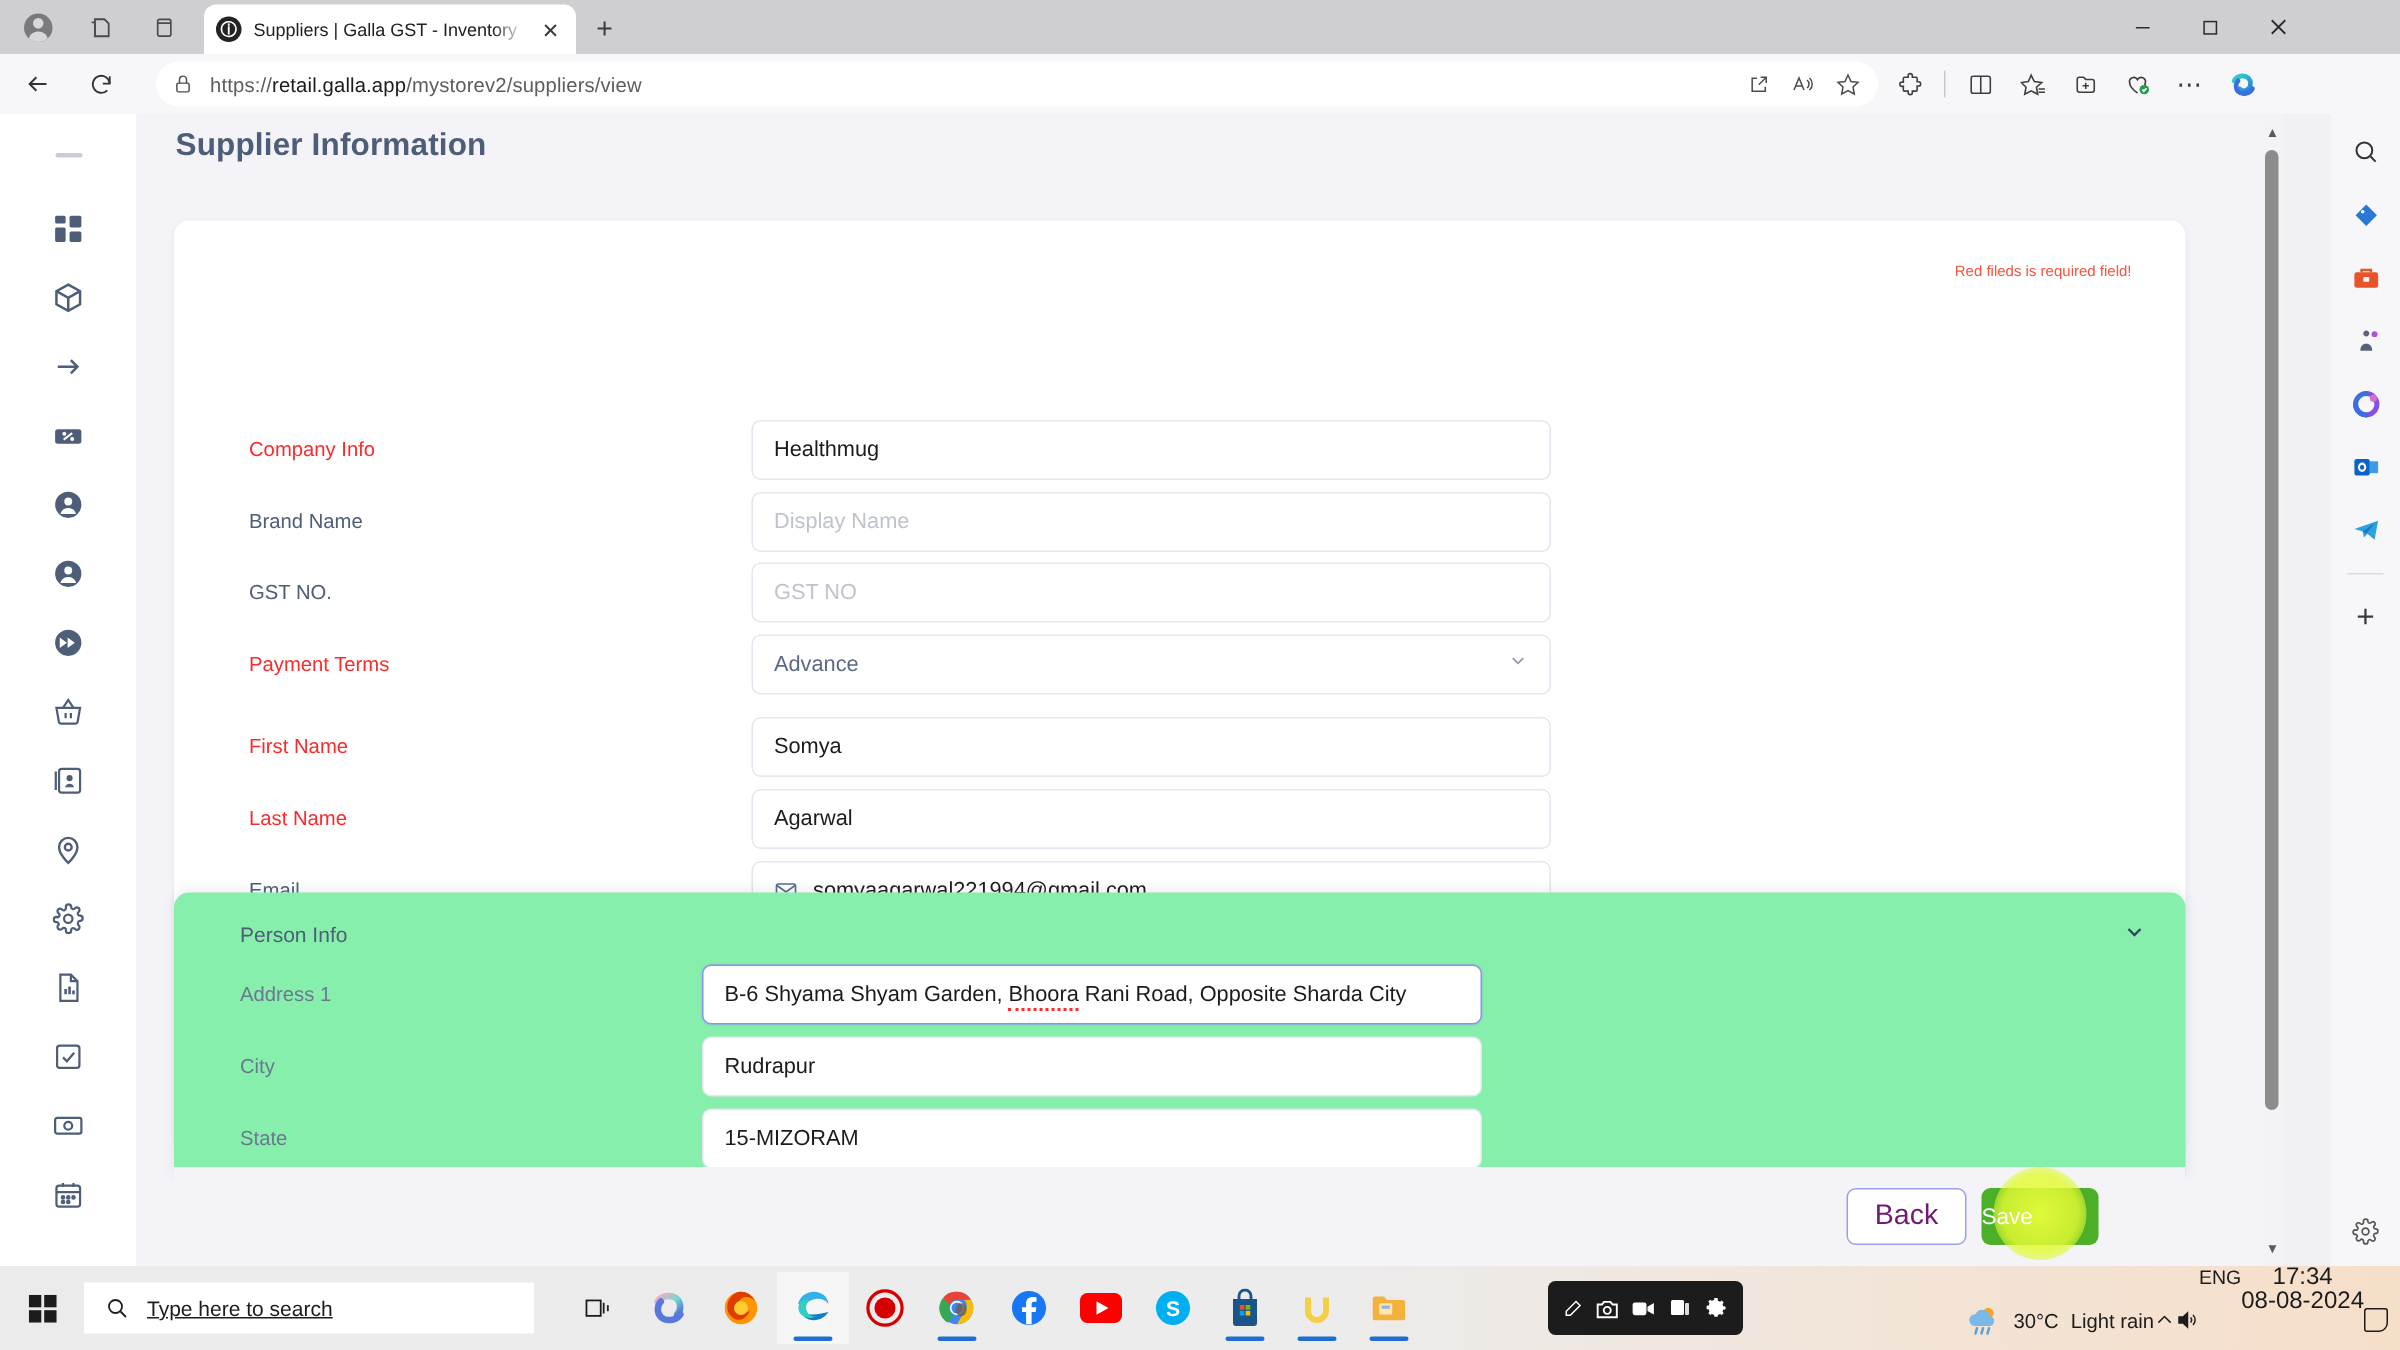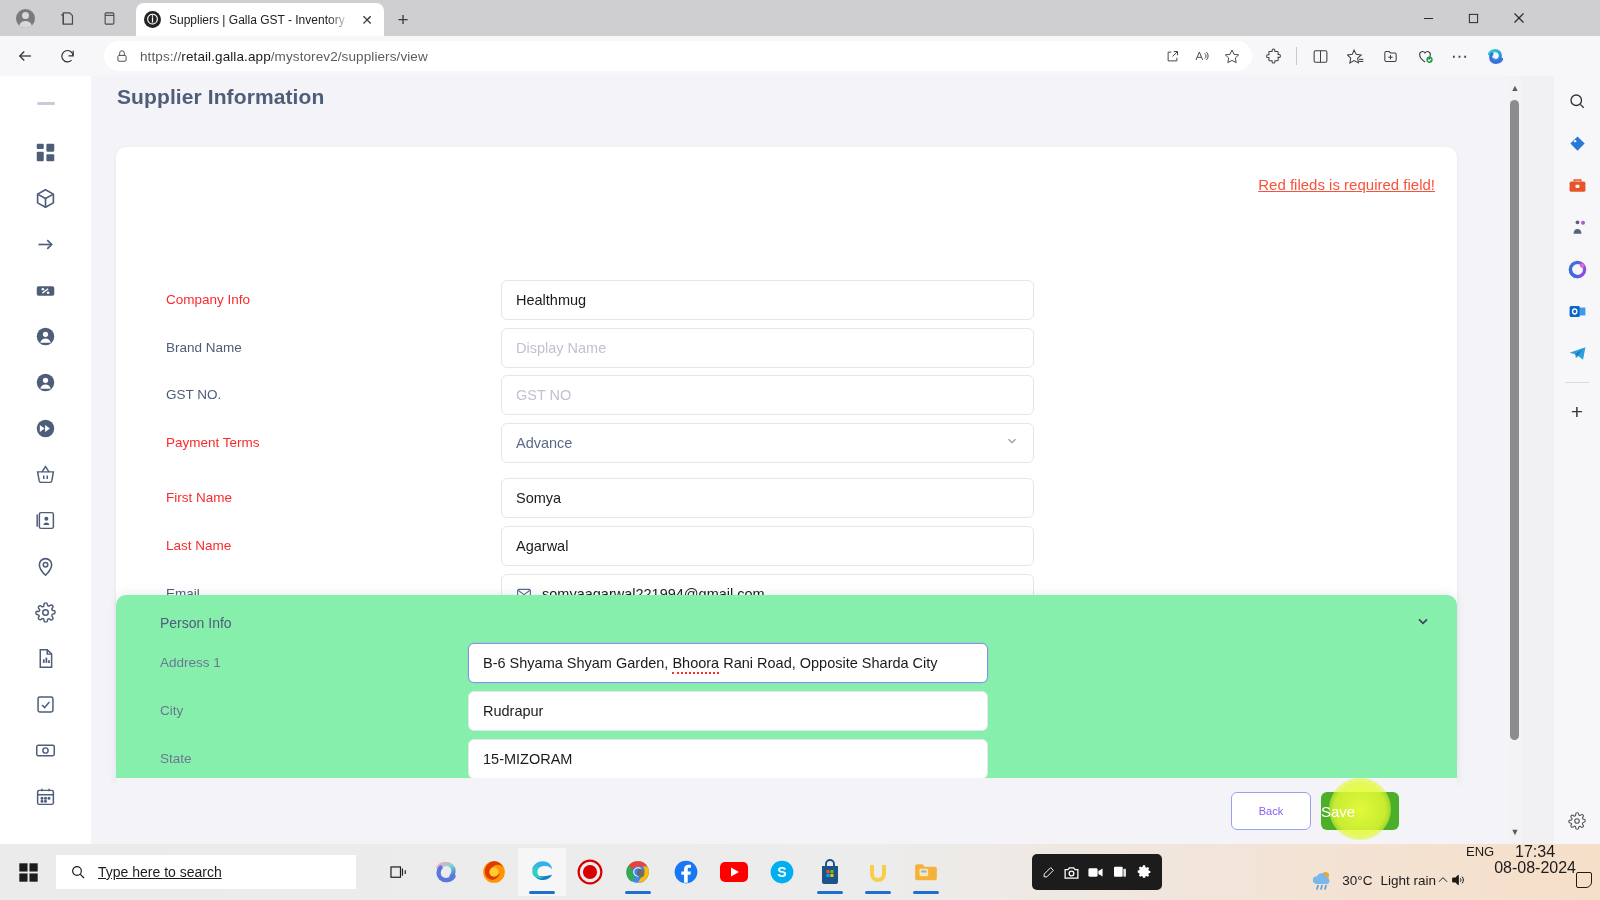--- a/index.html
+++ b/index.html
@@ -124,22 +124,22 @@
   }
   .page-title {
     position: absolute; left: 26px; top: 9px;
     font-size: 21px; font-weight: bold; color: #4e5d78; letter-spacing: .1px;
   }
   .card {
     position: absolute; left: 25px; top: 71px; width: 1341px; height: 620px;
     background: #fff; border-radius: 10px; box-shadow: 0 1px 4px rgba(0,0,0,.06);
   }
   .required-note {
-    position: absolute; right: 22px; top: 29px;
-    font-size: 15px; color: #f8523b; text-decoration: underline;
+    position: absolute; right: 36px; top: 29px;
+    font-size: 10px; color: #f8523b;
   }
   .form-row {
     position: absolute; left: 0; width: 100%; height: 48px;
   }
   .f-label {
     position: absolute; left: 50px; top: 0;
     font-size: 13.5px; color: #4e5d78; line-height: 48px;
   }
   .f-label.req { color: #fa2b2b; }
   .f-input {
@@ -178,21 +178,21 @@
   .spell { border-bottom: 2px dotted #ff2b2b; padding-bottom: 1px; }
 
   
   .actionbar {
     position: absolute; left: 25px; bottom: 0; width: 1341px; height: 66px;
     background: #f3f3f8; display: flex; align-items: center; justify-content: flex-end;
     padding-right: 58px; gap: 10px;
   }
   .btn-back {
     width: 80px; height: 38px; border: 1px solid #9aa0f0; border-radius: 6px;
-    background: #fff; color: #8b5cf6; font-size: 11px;
+    background: #fff; color: #701a75; font-size: 19px;
     display: flex; align-items: center; justify-content: center;
   }
   .btn-save {
     width: 78px; height: 38px; border-radius: 6px; background: #4caf28;
     color: #fff; font-size: 15px;
     display: flex; align-items: center; justify-content: flex-start; position: relative;
   }
   .click-halo {
     position: absolute; left: 50%; top: 44%; transform: translate(-50%,-50%);
     width: 62px; height: 62px; border-radius: 50%;

